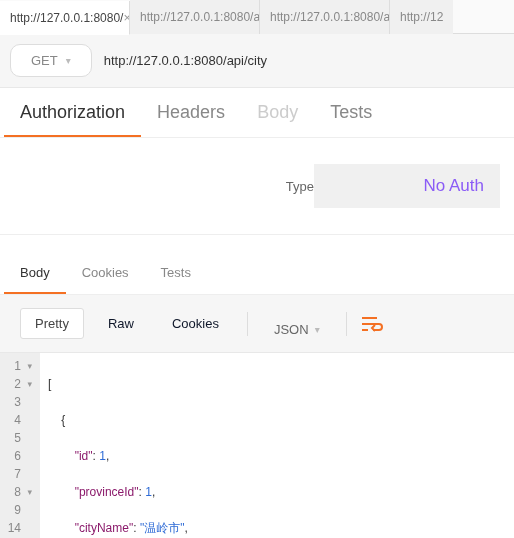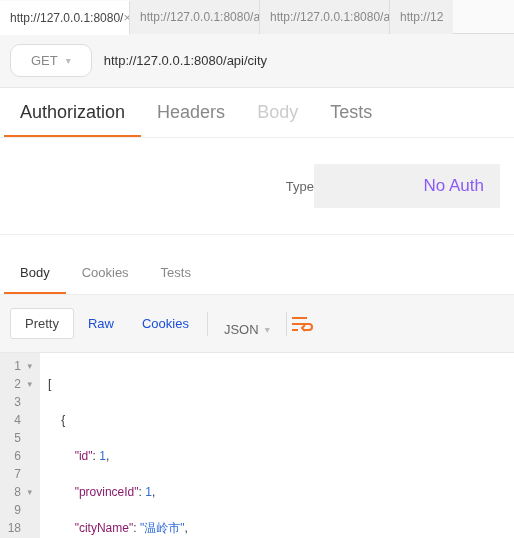--- a/index.html
+++ b/index.html
@@ -16,22 +16,22 @@
   .sub-tab { padding: 14px 16px 12px; color: #888; font-size: 18px; cursor: pointer; border-bottom: 2px solid transparent; }
   .sub-tab.active { color: #333; border-bottom: 2px solid #f47023; }
   .sub-tab.disabled { color: #ccc; }
   .auth-section { display: flex; align-items: center; padding: 26px 14px; border-bottom: 1px solid #eee; text-align: right; }
   .auth-label { color: #666; font-size: 13px; flex: 0 0 300px; }
   .auth-select { background: #f0f0f0; color: #8b5cf6; padding: 12px 16px; flex: 1; font-size: 17px; }
   .response-tabs { display: flex; border-bottom: 1px solid #eee; padding: 0 4px; margin-top: 16px; }
   .res-tab { padding: 14px 16px 12px; color: #888; font-size: 13px; border-bottom: 2px solid transparent; }
   .res-tab.active { color: #333; border-bottom: 2px solid #f47023; }
   .count { color: #4a9e4a; }
-  .toolbar { background: #f6f6f6; border-bottom: 1px solid #e8e8e8; padding: 8px 10px; display: flex; align-items: center; }
-  .view-btn { padding: 7px 14px; border-radius: 3px; color: #1d4ed8; font-size: 13px; background: transparent; }
+  .toolbar { background: #f6f6f6; border-bottom: 1px solid #e8e8e8; padding: 8px 20px; display: flex; align-items: center; gap: 10px; }
+  .view-btn { padding: 7px 14px; border-radius: 3px; color: #0f172a; font-size: 13px; background: transparent; }
   .view-btn.active { background: #fff; border: 1px solid #ddd; color: #444; }
   .divider-v { width: 1px; height: 24px; background: #ddd; margin: 0 4px; }
   .format-select { padding: 7px 12px; color: #666; display: flex; align-items: center; gap: 6px; background: transparent; margin-top: 12px; }
   .wrap-icon svg { display: block; }
   .code-area { display: flex; font-family: Menlo, Monaco, Consolas, monospace; font-size: 12px; line-height: 18px; }
   .gutter { background: #eee; text-align: right; color: #888; padding: 4px 8px 4px 6px; user-select: none; min-width: 40px; }
   .gutter .ln { display: flex; justify-content: flex-end; align-items: center; gap: 3px; height: 18px; }
   .fold { font-size: 9px; color: #999; width: 8px; display: inline-block; }
   .code { padding: 4px 8px; white-space: pre; color: #333; }
   .brace { color: #333; }
@@ -138,21 +138,21 @@
       </div>
     <div class="ln">
         <span>8</span>
         <span class="fold">▾</span>
       </div>
     <div class="ln">
         <span>9</span>
         <span class="fold"></span>
       </div>
     <div class="ln">
-        <span>18</span>
+        <span>14</span>
         <span class="fold"></span>
       </div>
     <div class="ln">
         <span>5</span>
         <span class="fold"></span>
       </div>
     <div class="ln">
         <span>12</span>
         <span class="fold"></span>
       </div>

